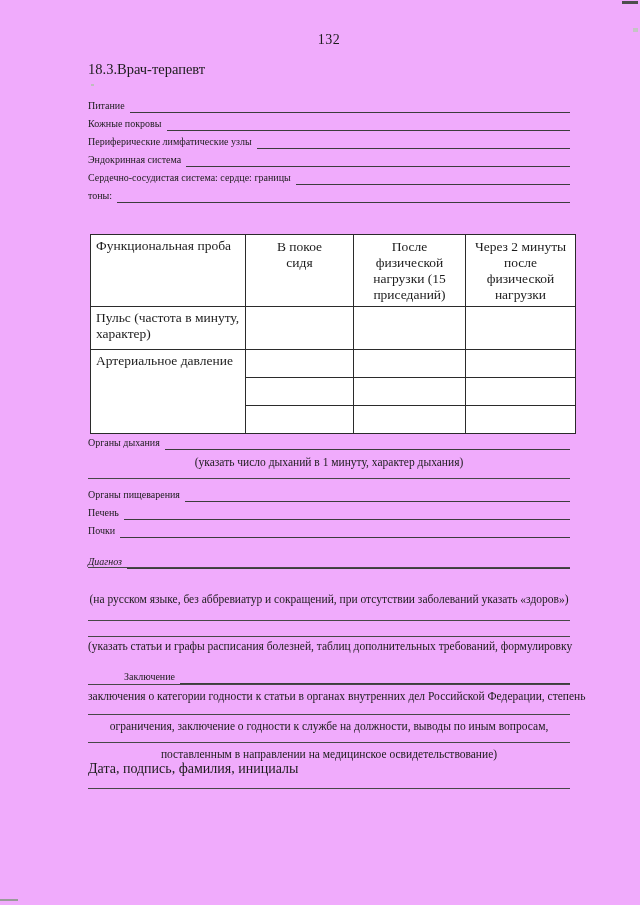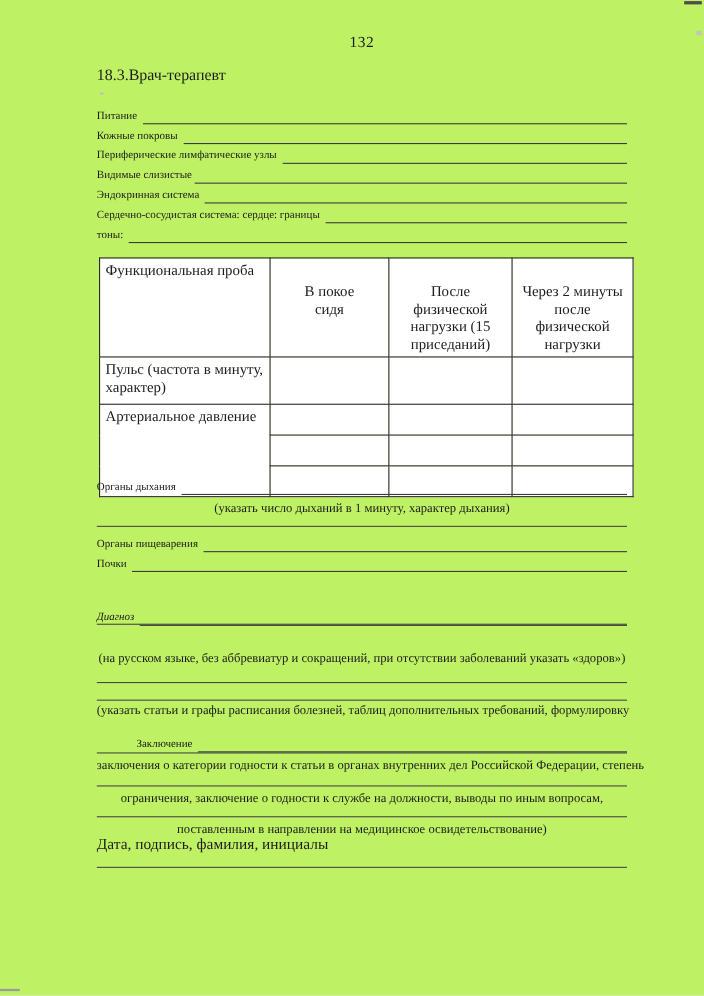--- a/index.html
+++ b/index.html
@@ -1,39 +1,39 @@
 <!DOCTYPE html>
 <html><head>
 <meta charset="utf-8">
 <style>
   html,body{margin:0;padding:0;background:#e8e8e8;}
   .page{
     position:relative;
     width:640px;height:905px;
-    background:#bef264;
+    background:#f0abfc;
     font-family:"Liberation Serif","DejaVu Serif",serif;
     color:#1c1c1c;
     overflow:hidden;
     margin:0 auto;
   }
   .abs{position:absolute;left:88px;right:70px;}
 
   .page-number{top:32px;text-align:center;font-size:14px;letter-spacing:.5px;}
   .section-title{top:61px;font-size:14.5px;}
 
   
   .field-row{display:flex;align-items:flex-end;line-height:18px;font-size:10px;white-space:nowrap;}
   .field-row .lbl{flex:0 0 auto;}
   .rule-fill{flex:1 1 auto;border-bottom:1px solid #3c3c3c;margin:0 0 2px 5px;height:14px;}
   .fields-block{top:97px;}
 
   
   .vtable{top:234px;left:90px;right:auto;border-collapse:collapse;font-size:13.5px;table-layout:fixed;}
   .vtable td{border:1.6px solid #2b2b2b;padding:3px 5px;vertical-align:top;background:#fff;}
-  .vtable td.ctr{text-align:center;vertical-align:top;padding-top:22px;}
+  .vtable td.ctr{text-align:center;vertical-align:top;padding-top:4px;}
   .vtable .hdr{height:52px;}
   .c1{width:144px;} .c2{width:97px;} .c3{width:101px;} .c4{width:99px;}
   .narrow{display:inline-block;max-width:60px;}
   .row-pulse td{height:36px;}
   .row-bp td{height:21px;}
 
   .resp-block{top:434px;}
   .note{font-size:11.5px;text-align:center;white-space:nowrap;line-height:14px;}
   .resp-note{top:455px;}
 
@@ -68,24 +68,20 @@
       <span class="lbl">Питание</span>
       <span class="rule-fill"></span>
     </div>
     <div class="field-row">
       <span class="lbl">Кожные покровы</span>
       <span class="rule-fill"></span>
     </div>
     <div class="field-row">
       <span class="lbl">Периферические лимфатические узлы</span>
       <span class="rule-fill"></span>
-    </div>
-    <div class="field-row">
-      <span class="lbl">Видимые слизистые</span>
-      <span class="rule-fill" style="margin-left:2px;"></span>
     </div>
     <div class="field-row">
       <span class="lbl">Эндокринная система</span>
       <span class="rule-fill"></span>
     </div>
     <div class="field-row">
       <span class="lbl">Сердечно-сосудистая система: сердце: границы</span>
       <span class="rule-fill"></span>
     </div>
     <div class="field-row">
@@ -136,20 +132,24 @@
   <div class="abs note resp-note">(указать число дыханий в 1 минуту, характер дыхания)</div>
 
   <div class="abs full-rule r1"></div>
 
   <div class="abs digestive-block">
     <div class="field-row">
       <span class="lbl">Органы пищеварения</span>
       <span class="rule-fill"></span>
     </div>
     <div class="field-row">
+      <span class="lbl">Печень</span>
+      <span class="rule-fill"></span>
+    </div>
+    <div class="field-row">
       <span class="lbl">Почки</span>
       <span class="rule-fill"></span>
     </div>
   </div>
 
   <div class="abs full-rule r2"></div>
 
   <div class="abs diag-row">
     <div class="field-row">
       <span class="lbl">Диагноз</span>

